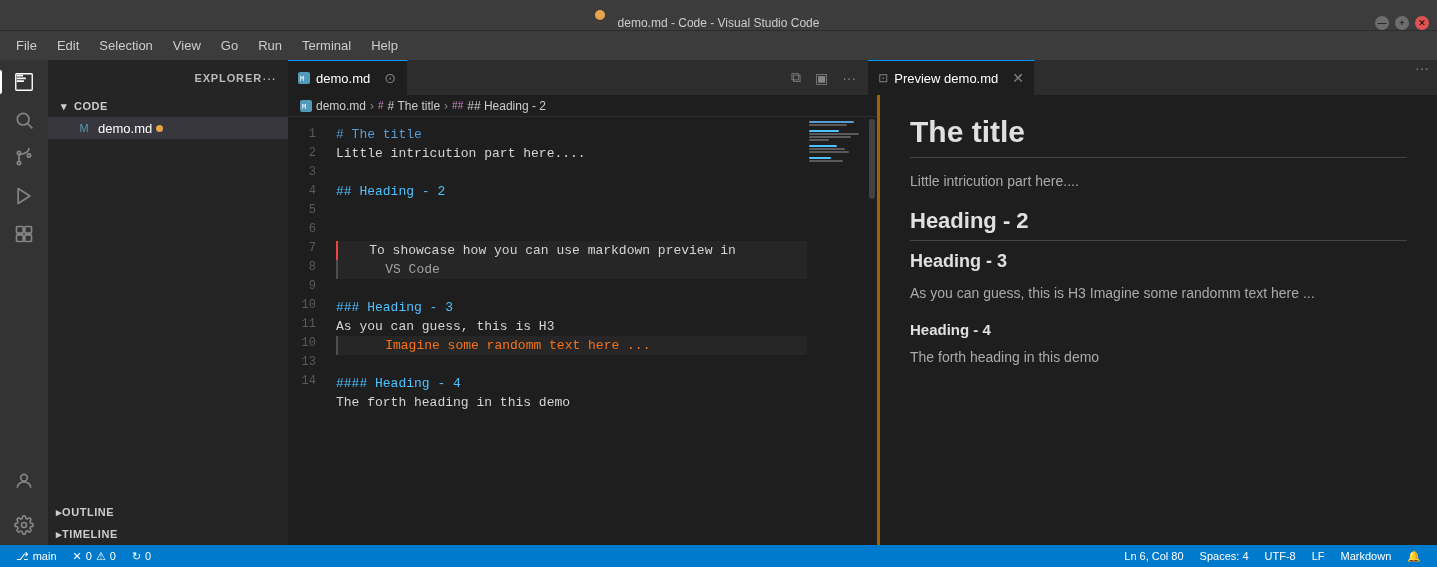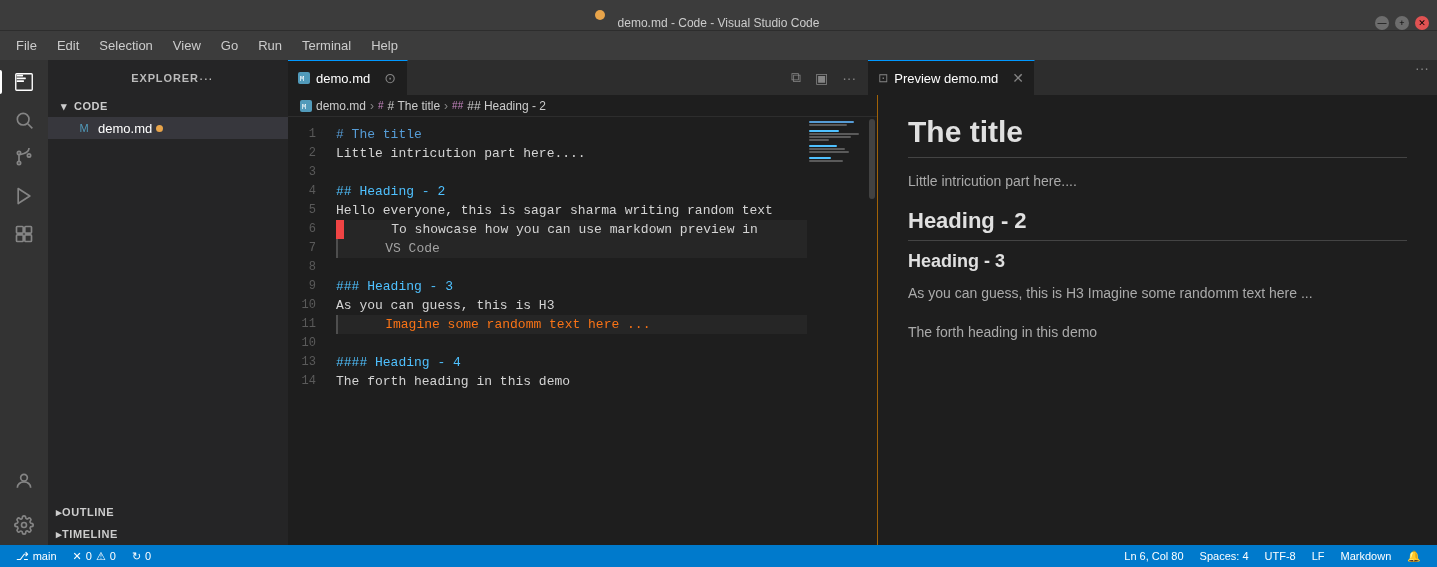--- a/index.html
+++ b/index.html
@@ -132,21 +132,21 @@
       background: #252526;
       display: flex;
       flex-direction: column;
       flex-shrink: 0;
       overflow: hidden;
     }
     .sidebar-header {
       height: 35px;
       display: flex;
       align-items: center;
-      justify-content: center;
+      justify-content: flex-end;
       padding: 0 12px 0 20px;
       flex-shrink: 0;
     }
     .sidebar-title {
       font-size: 11px;
       font-weight: 700;
       color: #bbbbbb;
       letter-spacing: 0.08em;
       text-transform: uppercase;
     }
@@ -392,21 +392,21 @@
       cursor: pointer;
     }
 
     
     .preview-panel {
       width: 560px;
       flex-shrink: 0;
       display: flex;
       flex-direction: column;
       background: #1e1e1e;
-      border-left: 1px solid #a16207;
+      border-left: 3px solid #a16207;
     }
     .preview-content {
       flex: 1;
       padding: 20px 30px;
       overflow: hidden;
       background: #1e1e1e;
       color: #cccccc;
     }
     .preview-h1 {
       font-size: 30px;
@@ -652,22 +652,21 @@
             <div class="line-num">11</div>
             <div class="line-num">10</div>
             <div class="line-num">13</div>
             <div class="line-num">14</div>
           </div>
           <div class="code-content">
             <div class="code-line md-h1"># The title</div>
             <div class="code-line md-text">Little intricution part here....</div>
             <div class="code-line">&nbsp;</div>
             <div class="code-line md-h2">## Heading - 2</div>
-            <div class="code-line md-text">Hello everyone, this is sagar sharma writing random text</div>
-            <div class="code-line" style="color:#d4d4d4;background:rgba(255,255,255,0.04);border-left:8px solid #ef4444;padding-left:16px;white-space:pre;">    To showcase how you can use markdown preview in</div>
+            <div class="code-line" style="color:#d4d4d4;background:rgba(255,255,255,0.04);border-left:2px solid #ef4444;padding-left:0;white-space:pre;margin-top:40px;">    To showcase how you can use markdown preview in</div>
             <div class="code-line" style="color:#a3a3a3;background:rgba(255,255,255,0.04);border-left:2px solid #4e4e4e;padding-left:16px;white-space:pre;">    VS Code</div>
             <div class="code-line">&nbsp;</div>
             <div class="code-line md-h3">### Heading - 3</div>
             <div class="code-line md-text">As you can guess, this is H3</div>
             <div class="code-line" style="color:#f97316;background:rgba(255,255,255,0.04);border-left:2px solid #4e4e4e;padding-left:16px;white-space:pre;">    Imagine some randomm text here ...</div>
             <div class="code-line">&nbsp;</div>
             <div class="code-line md-h4">#### Heading - 4</div>
             <div class="code-line md-text">The forth heading in this demo</div>
           </div>
 
@@ -694,20 +693,21 @@
         </div>
       </div>
 
       <div class="preview-panel">
         <div class="preview-content">
           <h1 class="preview-h1">The title</h1>
           <p class="preview-p">Little intricution part here....</p>
           <h2 class="preview-h2">Heading - 2</h2>
           <h3 class="preview-h3">Heading - 3</h3>
           <p class="preview-p">As you can guess, this is H3 Imagine some randomm text here ...</p>
+          <h4 class="preview-h4">Heading - 4</h4>
           <p class="preview-p">The forth heading in this demo</p>
         </div>
       </div>
     </div>
   </div>
 </div>
 
 <div class="status-bar">
   <div class="status-left">
     <div class="status-item">

